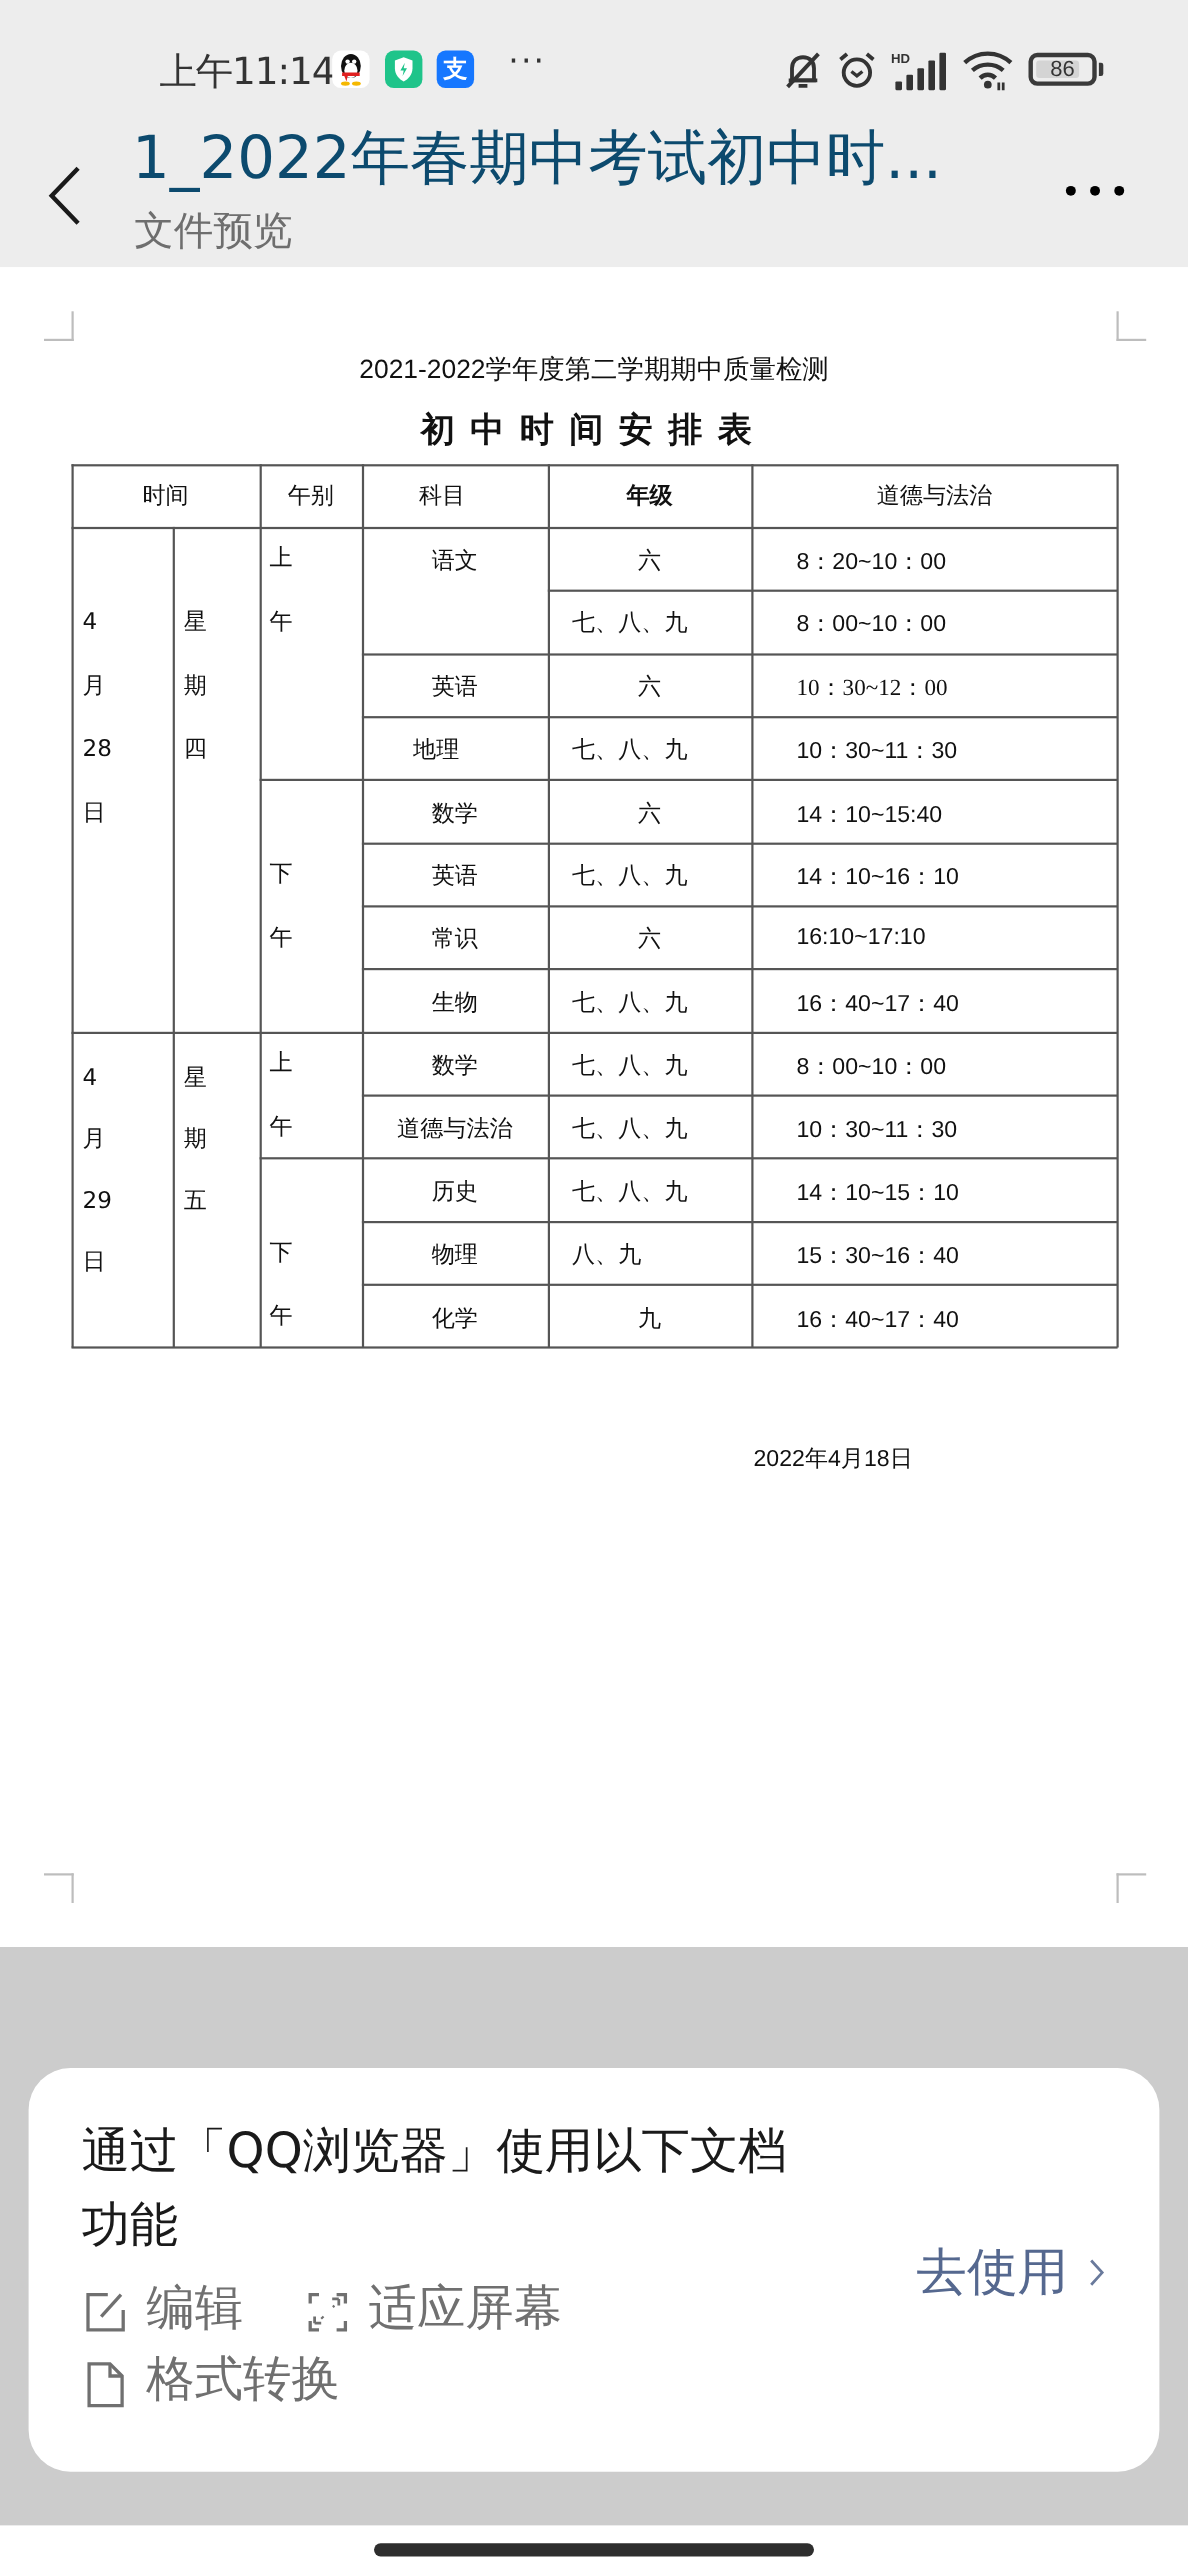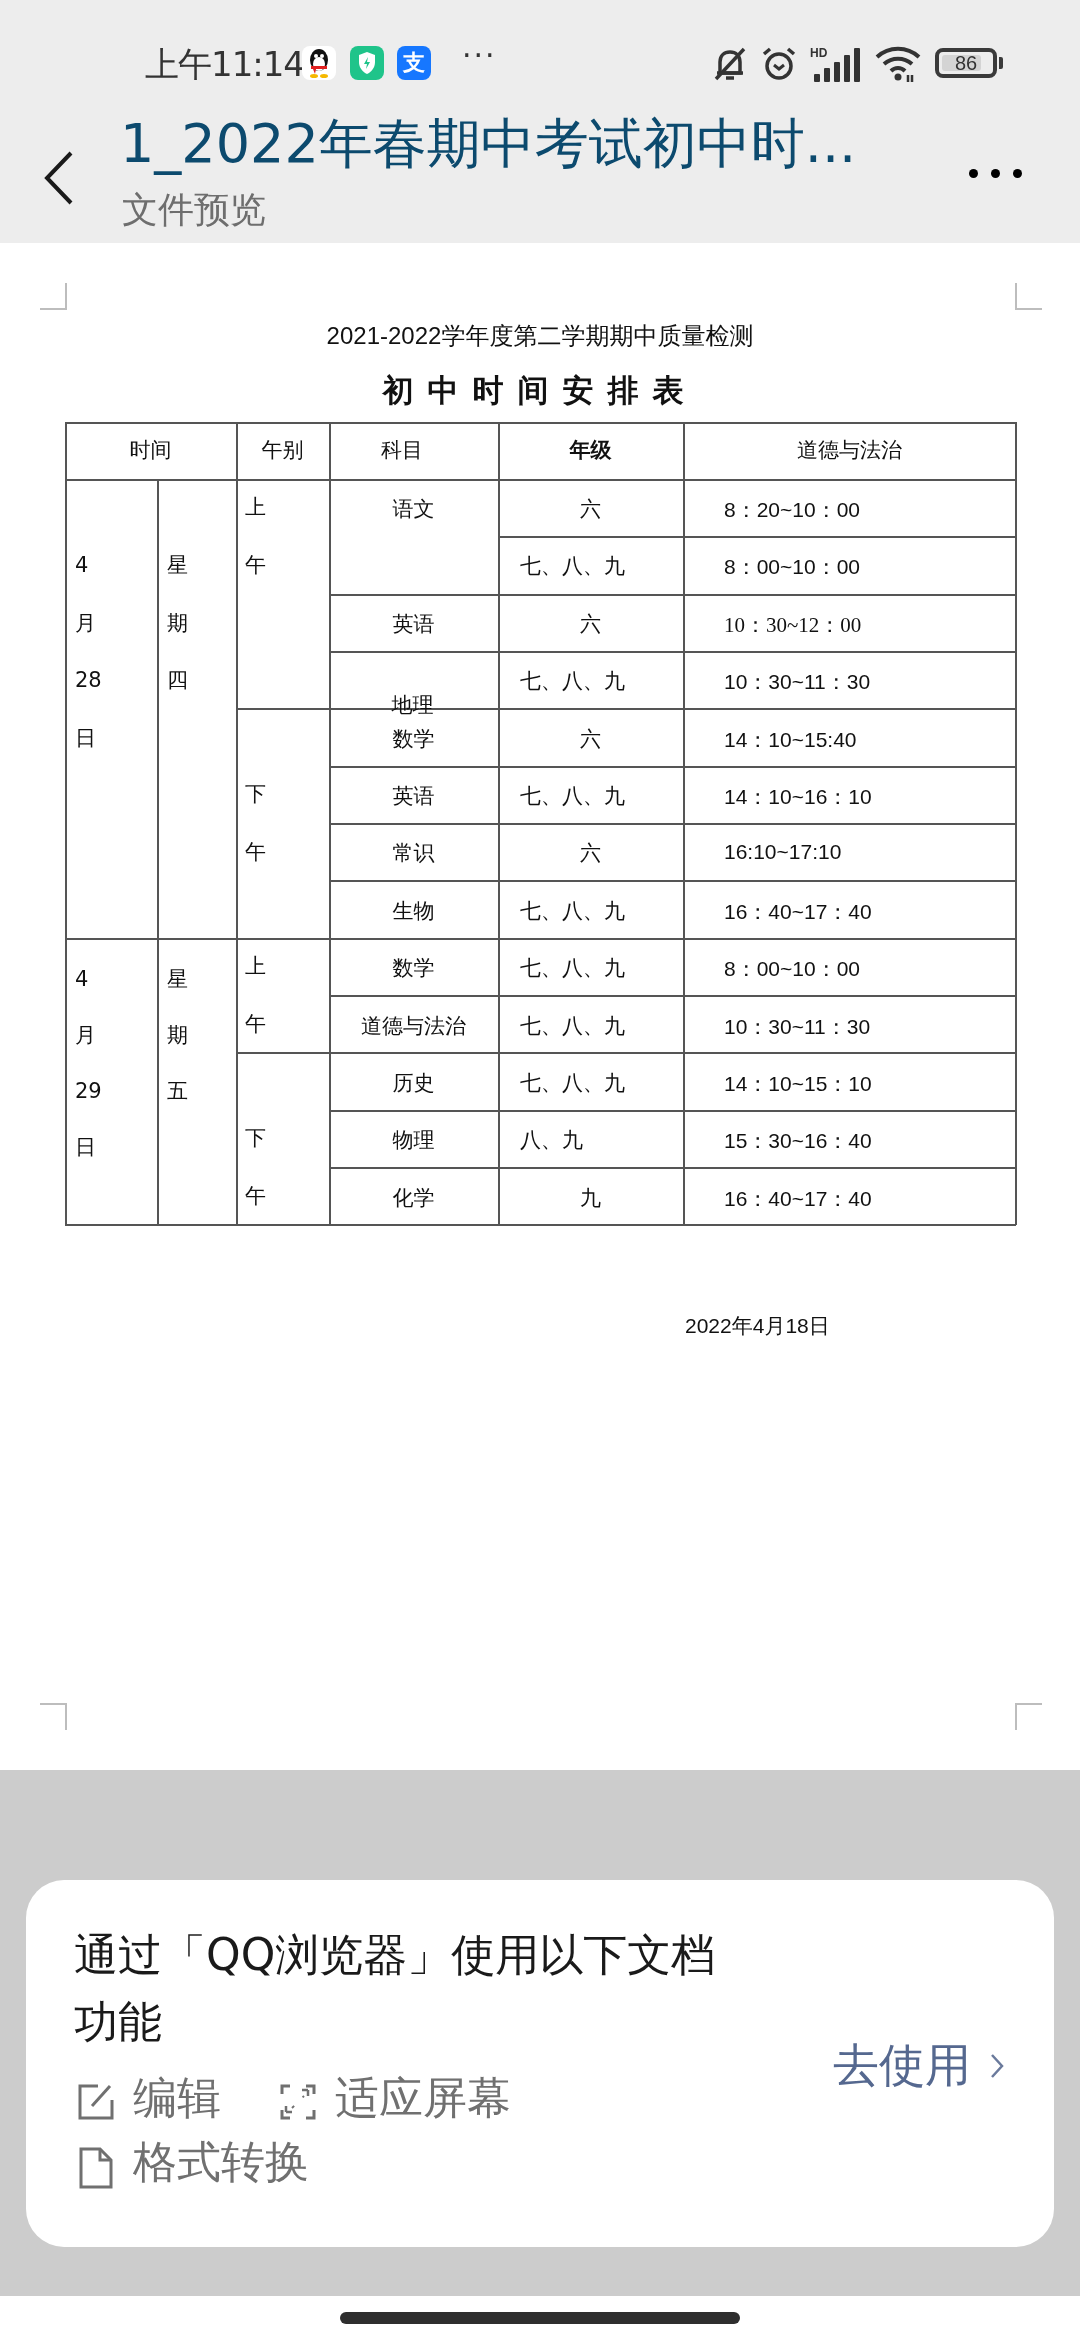--- a/index.html
+++ b/index.html
@@ -233,21 +233,21 @@
         <div class="ctext" style="left: 264px; width: 169px; top: 130.4px;"></div>
         <div class="ctext" style="left: 455px; width: auto; top: 130.4px; text-align: left;">七、八、九</div>
         <div class="ltext" style="left: 659px; top: 131.4px;">8：00~10：00</div>
       </div>
       <div>
         <div class="ctext" style="left: 264px; width: 169px; top: 187.8px;">英语</div>
         <div class="ctext" style="left: 433px; width: 185px; top: 187.8px;">六</div>
         <div class="ltext" style="left: 659px; top: 188.8px; font-family: Liberation Serif, serif;">10：30~12：00</div>
       </div>
       <div>
-        <div class="ctext" style="left: 280px; width: 135px; top: 245.2px; margin-top: 24px;">地理</div>
+        <div class="ctext" style="left: 264px; width: 135px; top: 245.2px;">地理</div>
         <div class="ctext" style="left: 455px; width: auto; top: 245.2px; text-align: left;">七、八、九</div>
         <div class="ltext" style="left: 659px; top: 246.2px;">10：30~11：30</div>
       </div>
       <div>
         <div class="ctext" style="left: 264px; width: 169px; top: 302.6px;">数学</div>
         <div class="ctext" style="left: 433px; width: 185px; top: 302.6px;">六</div>
         <div class="ltext" style="left: 659px; top: 303.6px;">14：10~15:40</div>
       </div>
       <div>
         <div class="ctext" style="left: 264px; width: 169px; top: 360px;">英语</div>

